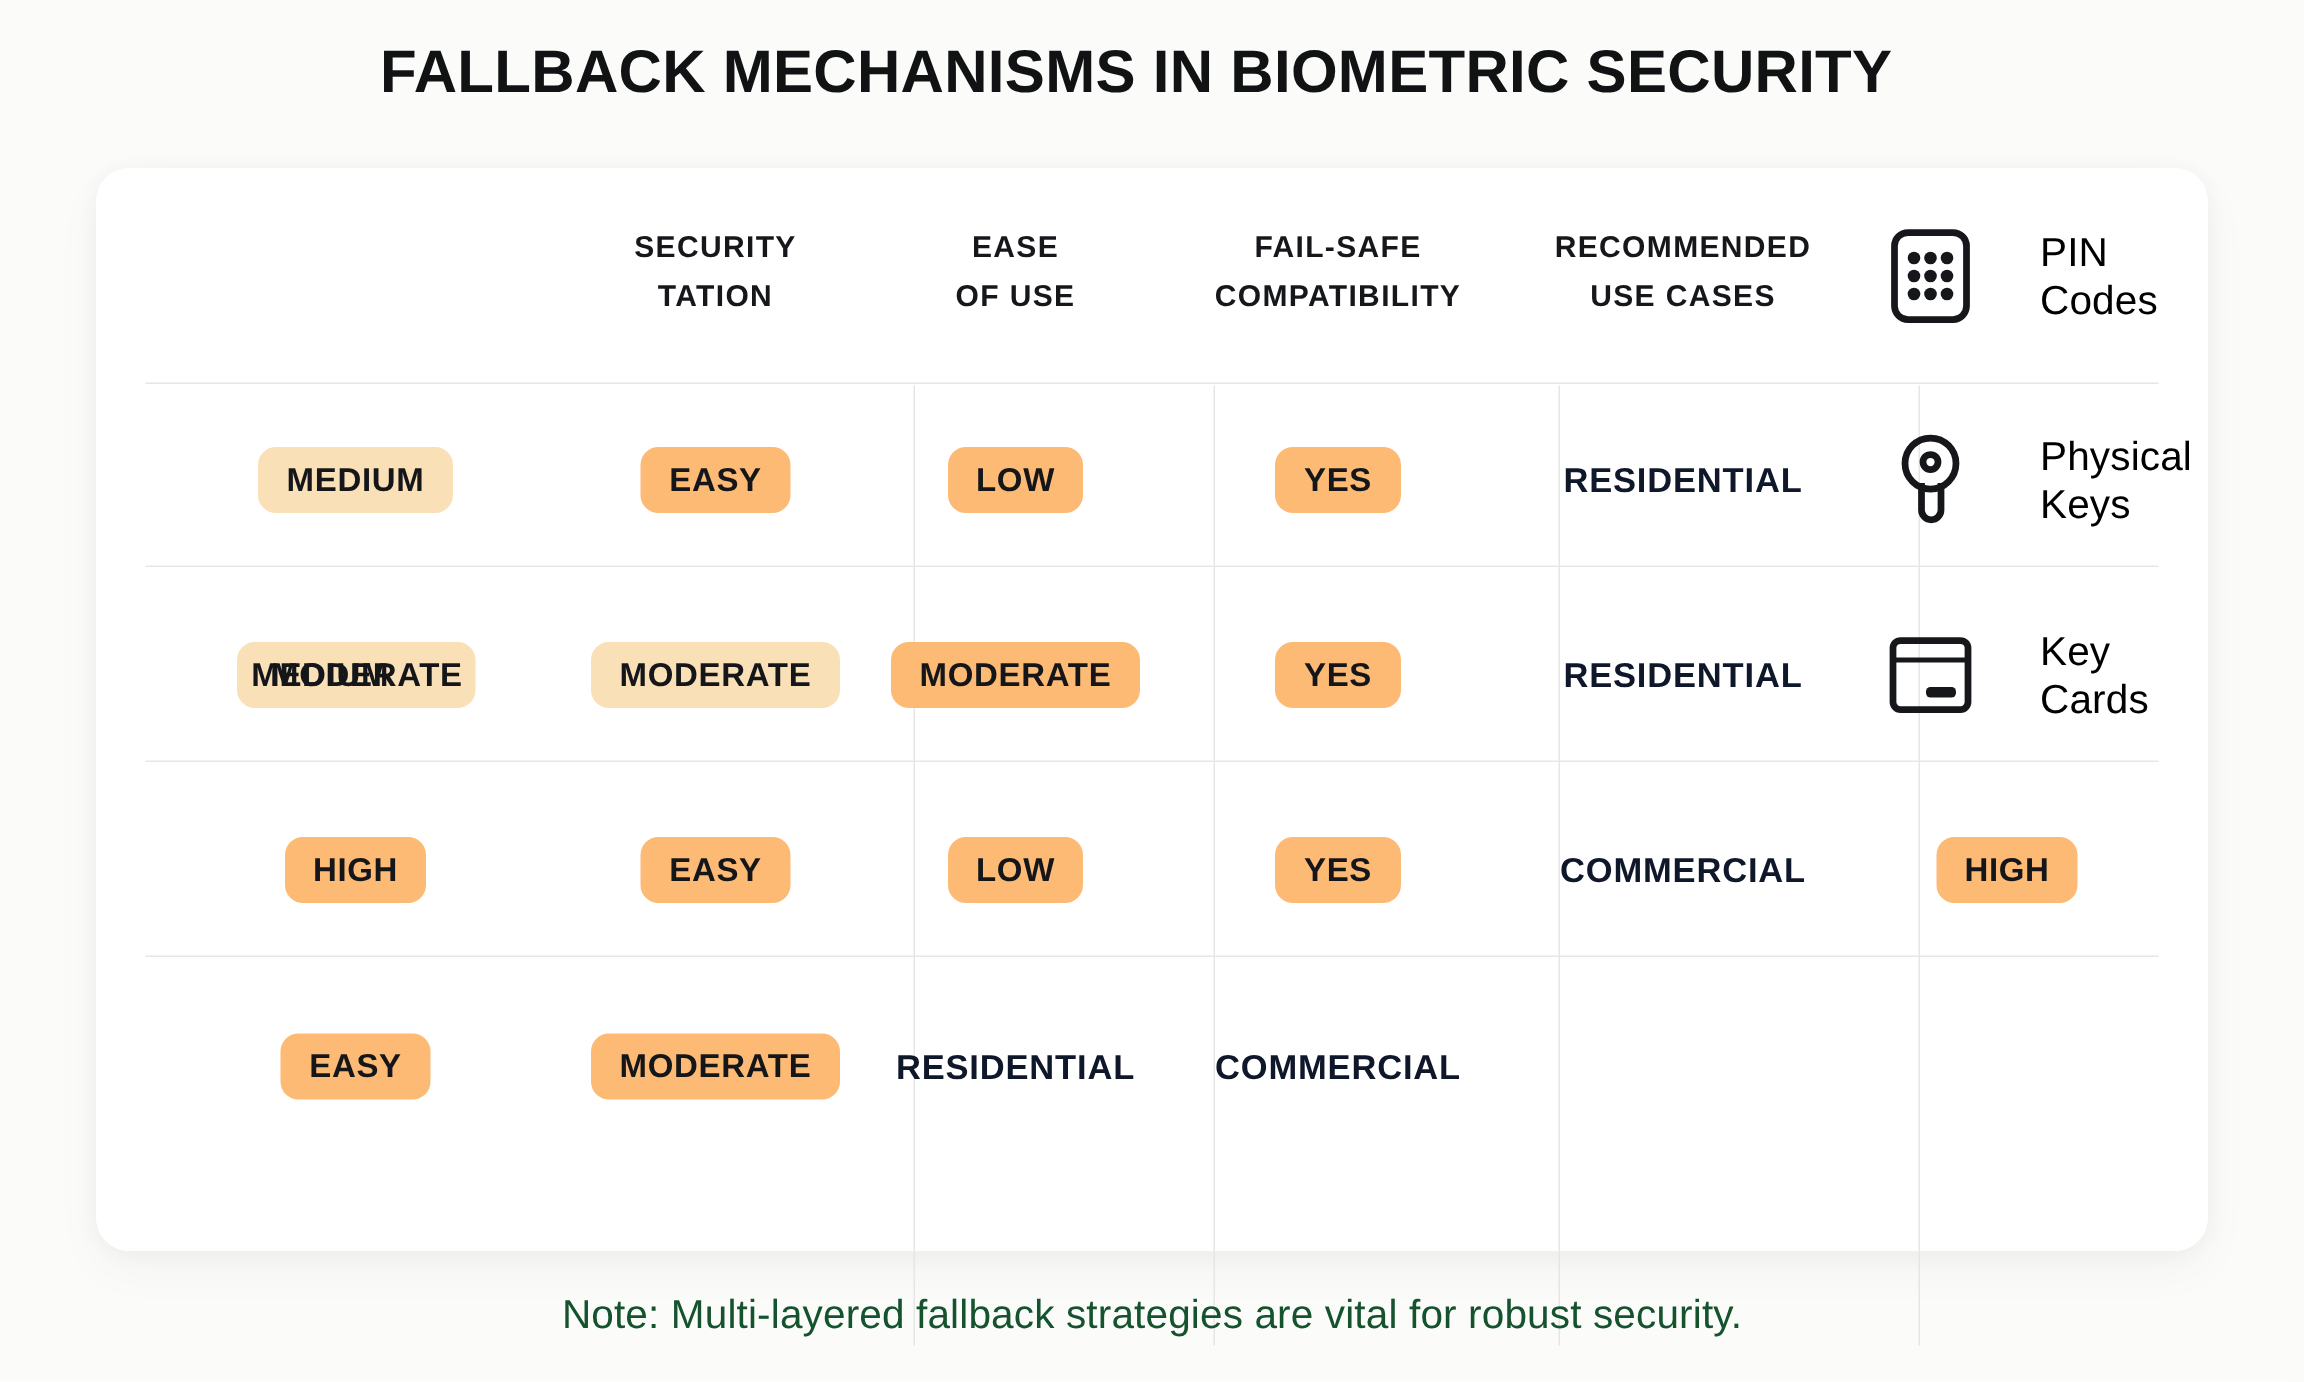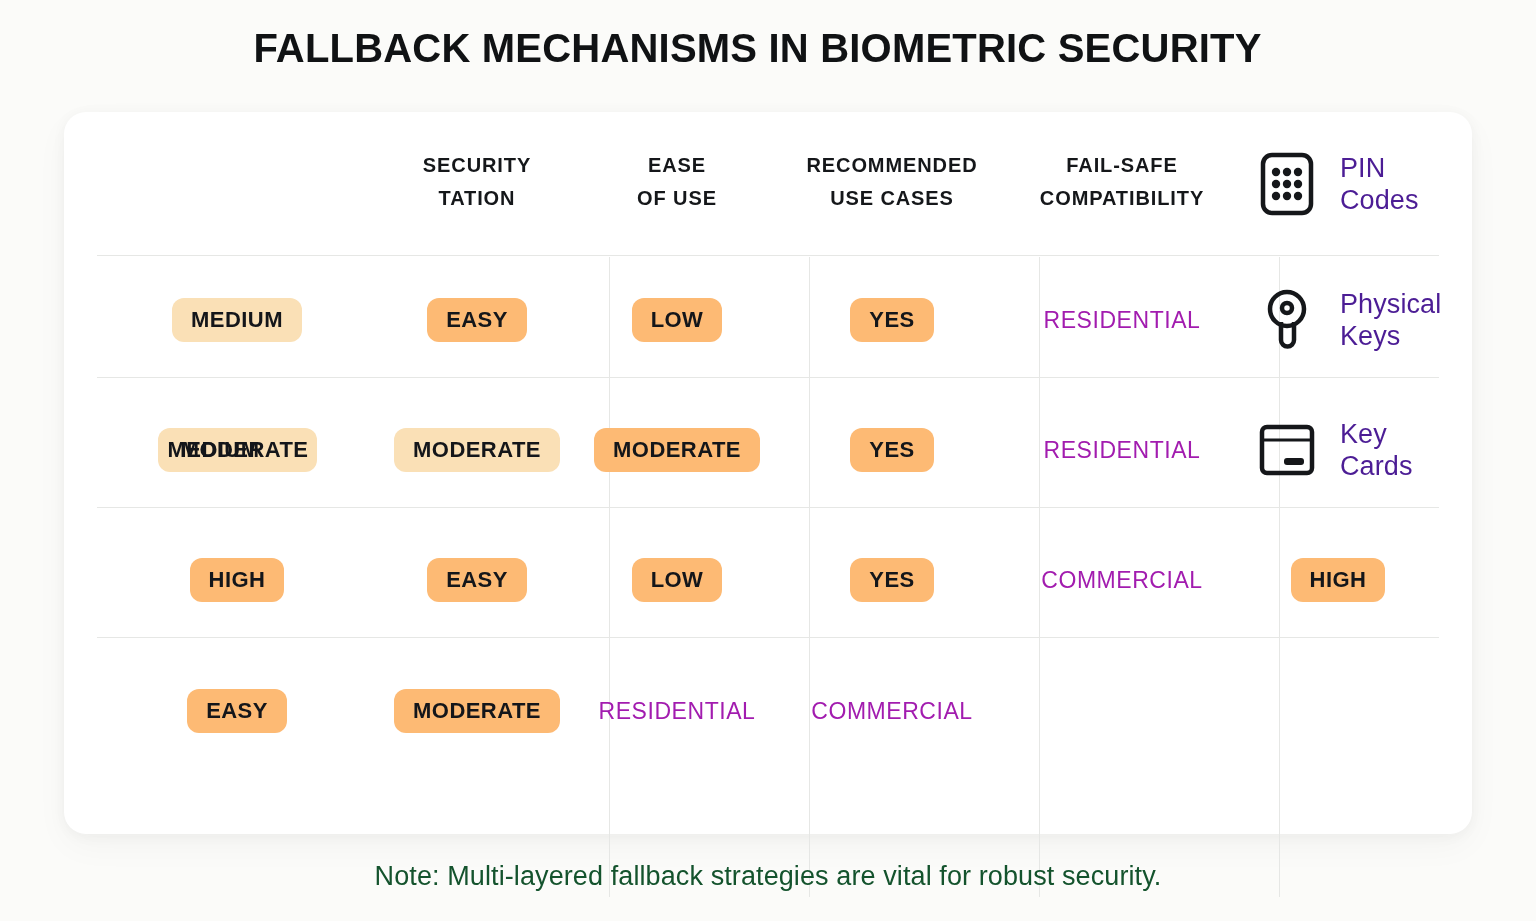--- a/index.html
+++ b/index.html
@@ -114,22 +114,23 @@
     width: 58px;
     height: 64px;
     display: flex;
     align-items: center;
     justify-content: center;
   }
   .rowlabel .lbl {
     font-size: 27px;
     font-weight: 500;
     line-height: 32px;
-    color: #4c1d95;
+    color: #000000;
     letter-spacing: 0.1px;
+    margin-left: 20px;
   }
 
   
   .badge {
     display: inline-flex;
     align-items: center;
     justify-content: center;
     height: 44px;
     padding: 0 19px;
     border-radius: 12px;
@@ -137,23 +138,23 @@
     font-weight: 700;
     letter-spacing: 0.45px;
     color: #14161a;
     white-space: nowrap;
   }
   .badge.green  { background: #fdba74; }
   .badge.orange { background: #fae0b6; }
 
   .plain {
     font-size: 23px;
-    font-weight: 400;
+    font-weight: 700;
     letter-spacing: 0.55px;
-    color: #a21caf;
+    color: #0f172a;
     white-space: nowrap;
   }
 
   
   .glitch {
     position: relative;
     display: inline-flex;
     align-items: center;
     justify-content: center;
     height: 44px;
@@ -226,29 +227,29 @@
     <div class="cell hcell">
       <div>
         <div>EASE</div>
         <div>OF USE</div>
       </div>
     </div>
 
 
     <div class="cell hcell">
       <div>
+        <div>FAIL-SAFE</div>
+        <div>COMPATIBILITY</div>
+      </div>
+    </div>
+
+    <div class="cell hcell">
+      <div>
         <div>RECOMMENDED</div>
         <div>USE CASES</div>
-      </div>
-    </div>
-
-    <div class="cell hcell">
-      <div>
-        <div>FAIL-SAFE</div>
-        <div>COMPATIBILITY</div>
       </div>
     </div>
 
     <div class="cell rowlabel">
       <span class="icon">
         <svg width="56" height="64" viewBox="0 0 56 64">
           <rect x="4" y="3" width="48" height="58" rx="9" fill="none" stroke="#15171a" stroke-width="4.5"></rect>
           <circle cx="17" cy="20" r="4.2" fill="#15171a"></circle>
           <circle cx="28" cy="20" r="4.2" fill="#15171a"></circle>
           <circle cx="39" cy="20" r="4.2" fill="#15171a"></circle>

